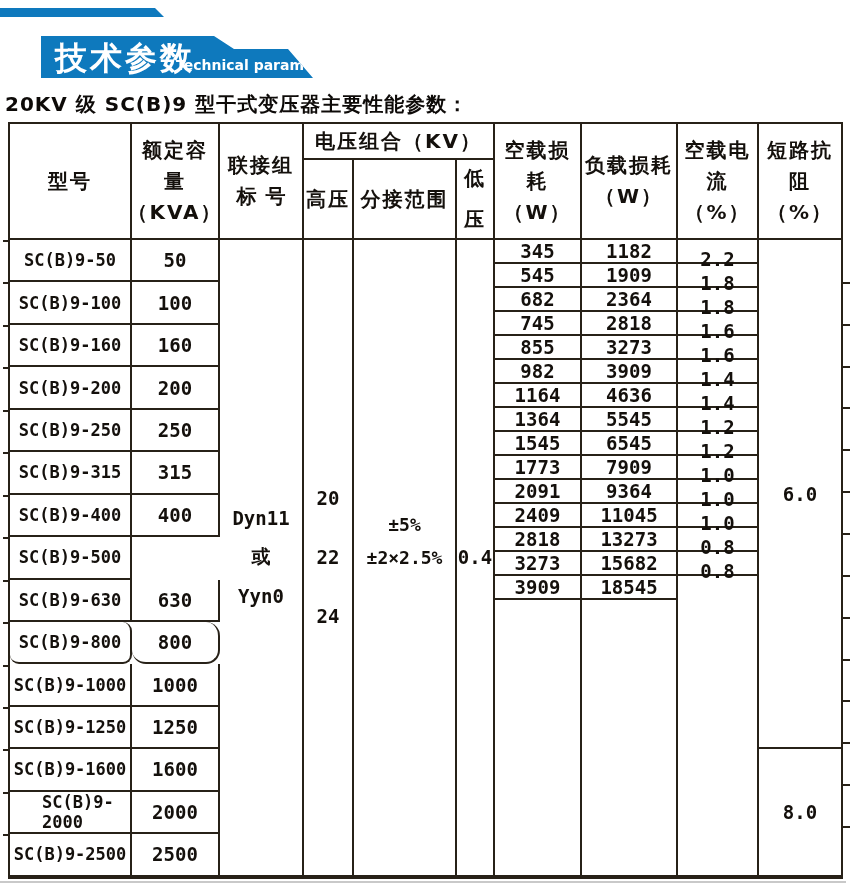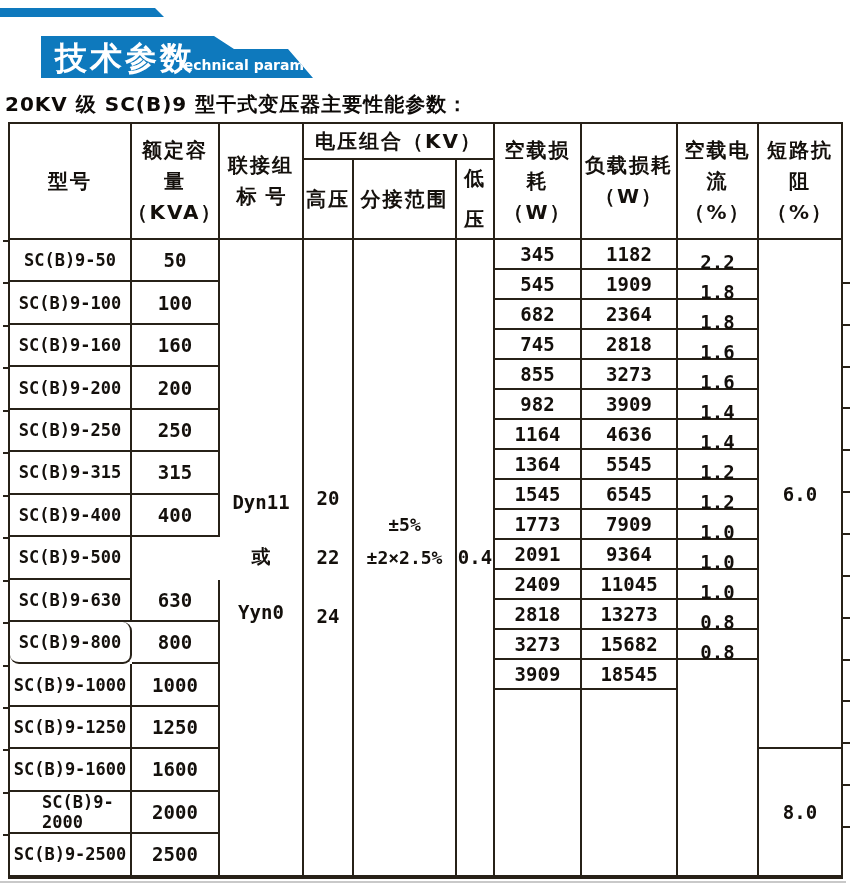--- a/index.html
+++ b/index.html
@@ -74,28 +74,28 @@
   .hdr .sp2 { letter-spacing: 9px; text-indent: 9px; }
   .t-model {
     font-family: "DejaVu Sans Mono", monospace;
     font-size: 17px; font-weight: bold; letter-spacing: 0;
   }
   .t-num {
     font-family: "DejaVu Sans Mono", monospace;
     font-size: 19px; font-weight: bold;
   }
   .merged { flex-direction: column; }
-  .conn-cell { gap: 31px; font-family: "DejaVu Sans Mono", monospace; font-size: 19px; font-weight: bold; }
+  .conn-cell { gap: 15px; font-family: "DejaVu Sans Mono", monospace; font-size: 19px; font-weight: bold; }
   .hv-cell { gap: 37px; font-family: "DejaVu Sans Mono", monospace; font-size: 19px; font-weight: bold; }
   .tap-cell { gap: 12px; padding-bottom: 32px; font-family: "DejaVu Sans Mono", monospace; font-size: 18px; font-weight: bold; white-space: nowrap; }
   .lv-hdr { gap: 10px; }
   
   .offset { padding: 0; align-items: stretch; justify-content: flex-start; }
   .orow {
-    height: 30px; flex: none;
+    height: 24px; flex: none;
     border-bottom: 2px solid var(--line);
     display: flex; align-items: center; justify-content: center;
     font-family: "DejaVu Sans Mono", monospace;
     font-size: 19px; font-weight: bold;
   }
   .low .orow { padding-top: 15px; }
   .stub { position: absolute; height: 2px; background: var(--line); }
   .stub.l { left: -7px; width: 7px; }
   .stub.r { right: -9px; width: 9px; }
   .scan-underline {
@@ -237,21 +237,21 @@
     <div class="cell t-model" style="grid-area: 7 / 1;">SC(B)9-250</div>
     <div class="cell t-num" style="grid-area: 7 / 2;">250</div>
     <div class="cell t-model" style="grid-area: 8 / 1;">SC(B)9-315</div>
     <div class="cell t-num" style="grid-area: 8 / 2;">315</div>
     <div class="cell t-model" style="grid-area: 9 / 1;">SC(B)9-400</div>
     <div class="cell t-num" style="grid-area: 9 / 2; text-align: right;">400</div>
     <div class="cell t-model" style="grid-area: 10 / 1;">SC(B)9-500</div>
     <div class="cell t-model" style="grid-area: 11 / 1;">SC(B)9-630</div>
     <div class="cell t-num" style="grid-area: 11 / 2;">630</div>
     <div class="cell t-model" style="grid-area: 12 / 1; border-radius: 9px;">SC(B)9-800</div>
-    <div class="cell t-num" style="grid-area: 12 / 2;">800</div>
+    <div class="cell t-num" style="grid-area: 12 / 2; border-radius: 14px;">800</div>
     <div class="cell t-model" style="grid-area: 13 / 1;">SC(B)9-1000</div>
     <div class="cell t-num" style="grid-area: 13 / 2;">1000</div>
     <div class="cell t-model" style="grid-area: 14 / 1;">SC(B)9-1250</div>
     <div class="cell t-num" style="grid-area: 14 / 2;">1250</div>
     <div class="cell t-model" style="grid-area: 15 / 1;">SC(B)9-1600</div>
     <div class="cell t-num" style="grid-area: 15 / 2;">1600</div>
     <div class="cell t-model" style="grid-area: 16 / 1; padding-left: 32px;">SC(B)9-2000</div>
     <div class="cell t-num" style="grid-area: 16 / 2;">2000</div>
     <div class="cell t-model" style="grid-area: 17 / 1;">SC(B)9-2500</div>
     <div class="cell t-num" style="grid-area: 17 / 2;">2500</div>

